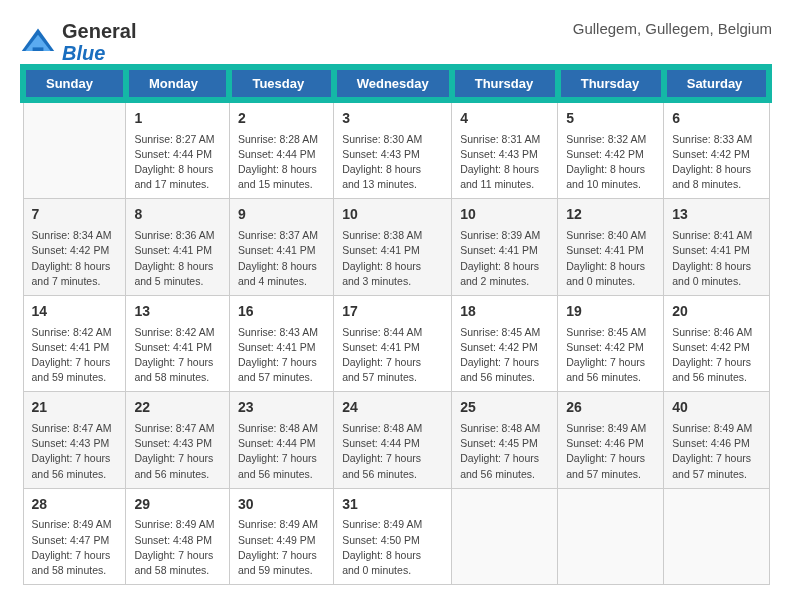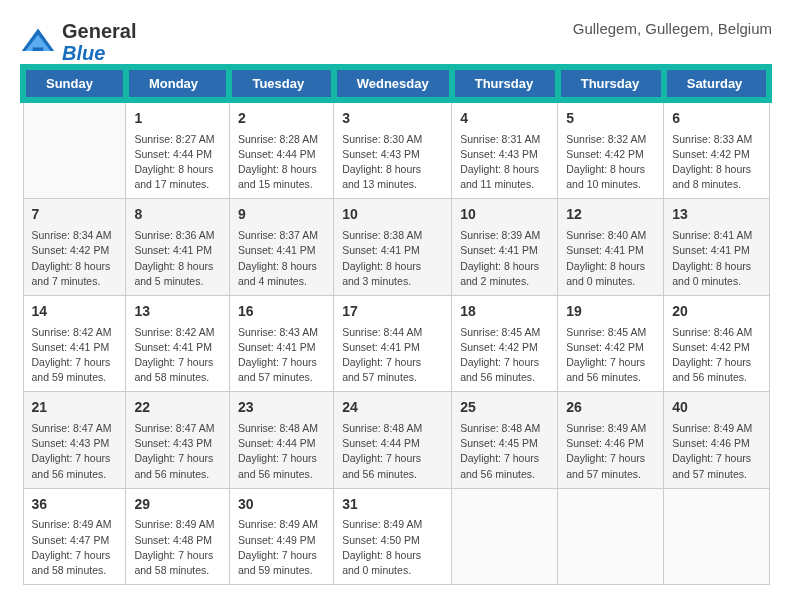--- a/index.html
+++ b/index.html
@@ -229,21 +229,21 @@
           <div class="day-number">26</div>
           <div class="day-info">Sunrise: 8:49 AM<br>Sunset: 4:46 PM<br>Daylight: 7 hours<br>and 57 minutes.</div>
         </td>
         <td>
           <div class="day-number">40</div>
           <div class="day-info">Sunrise: 8:49 AM<br>Sunset: 4:46 PM<br>Daylight: 7 hours<br>and 57 minutes.</div>
         </td>
       </tr>
       <tr>
         <td>
-          <div class="day-number">36</div>
+          <div class="day-number">28</div>
           <div class="day-info">Sunrise: 8:49 AM<br>Sunset: 4:47 PM<br>Daylight: 7 hours<br>and 58 minutes.</div>
         </td>
         <td>
           <div class="day-number">29</div>
           <div class="day-info">Sunrise: 8:49 AM<br>Sunset: 4:48 PM<br>Daylight: 7 hours<br>and 58 minutes.</div>
         </td>
         <td>
           <div class="day-number">30</div>
           <div class="day-info">Sunrise: 8:49 AM<br>Sunset: 4:49 PM<br>Daylight: 7 hours<br>and 59 minutes.</div>
         </td>

